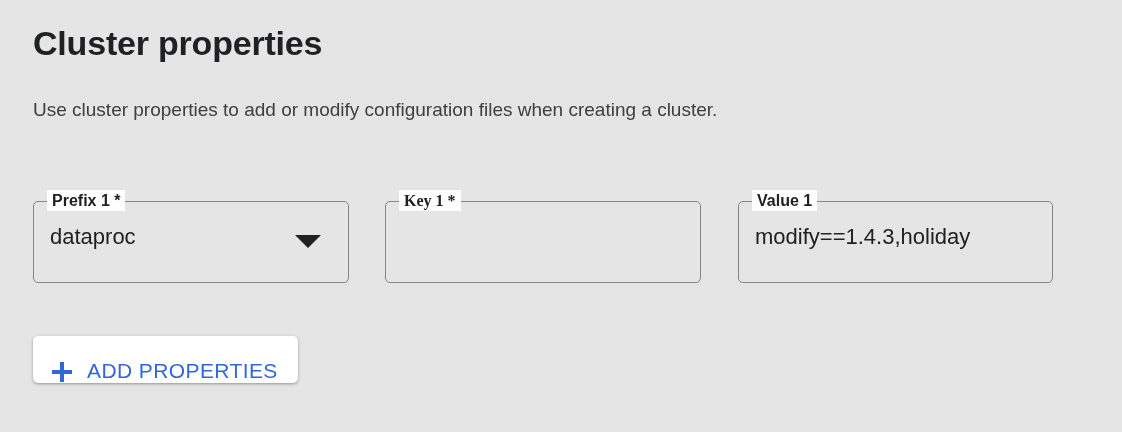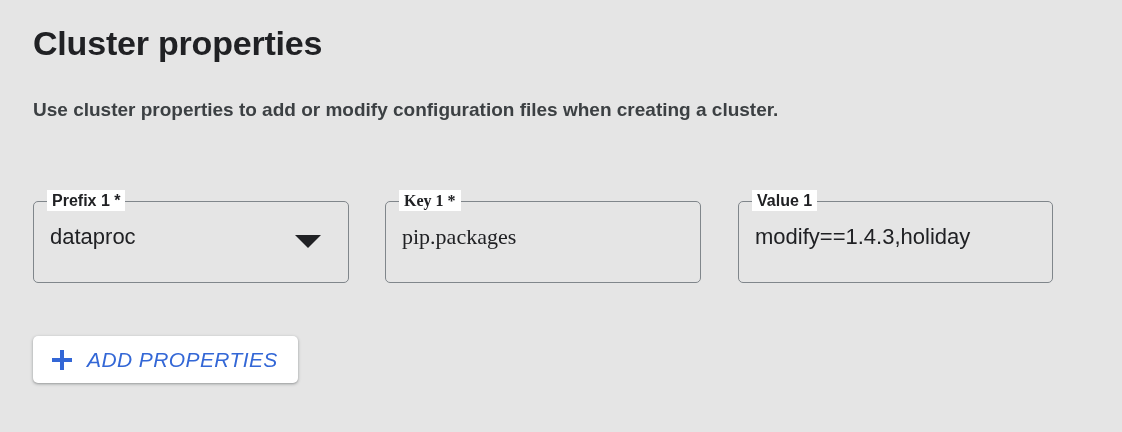--- a/index.html
+++ b/index.html
@@ -36,21 +36,21 @@
     color: #202124;
     white-space: nowrap;
   }
 
   .page-description {
     position: absolute;
     left: 33px;
     top: 97px;
     font-size: 19px;
     line-height: 26px;
-    font-weight: 700;
+    font-weight: 400;
     color: #3c4043;
     white-space: nowrap;
   }
 
   
   .form-row {
     position: absolute;
     left: 0;
     top: 0;
     width: 1122px;
@@ -121,30 +121,29 @@
   }
 
   
   .add-btn {
     position: absolute;
     left: 33px;
     top: 336px;
     height: 47px;
     padding: 0 20px 0 18px;
     display: flex;
-    align-items: center;
+    align-items: flex-end;
     gap: 14px;
     background: #ffffff;
     border: none;
     border-radius: 5px;
     box-shadow: 0 1px 2px 0 rgba(60,64,67,0.30),
                 0 1px 3px 1px rgba(60,64,67,0.15);
     cursor: pointer;
     font-family: inherit;
-    font-style: italic;
   }
   .plus-icon {
     position: relative;
     width: 22px;
     height: 22px;
     flex: 0 0 22px;
     display: block;
   }
   .plus-icon::before,
   .plus-icon::after {
@@ -183,21 +182,20 @@
     <div class="field f1">
       <div class="field-outline"></div>
       <span class="field-label">Prefix 1 *</span>
       <div class="field-value">dataproc</div>
       <span class="select-arrow"></span>
     </div>
 
     <div class="field f2">
       <div class="field-outline"></div>
       <span class="field-label">Key 1 *</span>
-      <div class="field-value">pip.packages</div>
     </div>
 
     <div class="field f3">
       <div class="field-outline"></div>
       <span class="field-label">Value 1</span>
       <div class="field-value">modify==1.4.3,holiday</div>
     </div>
 
   </div>
 

